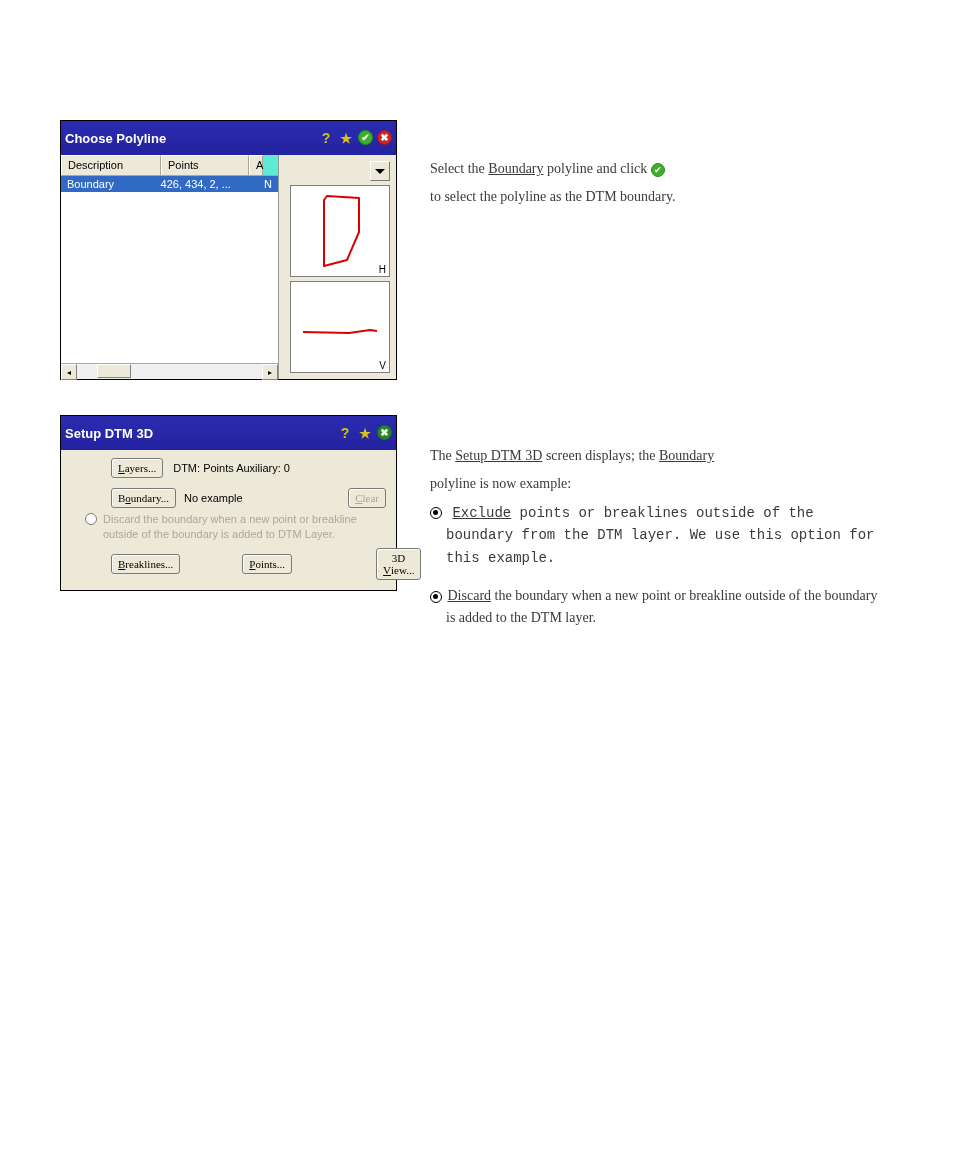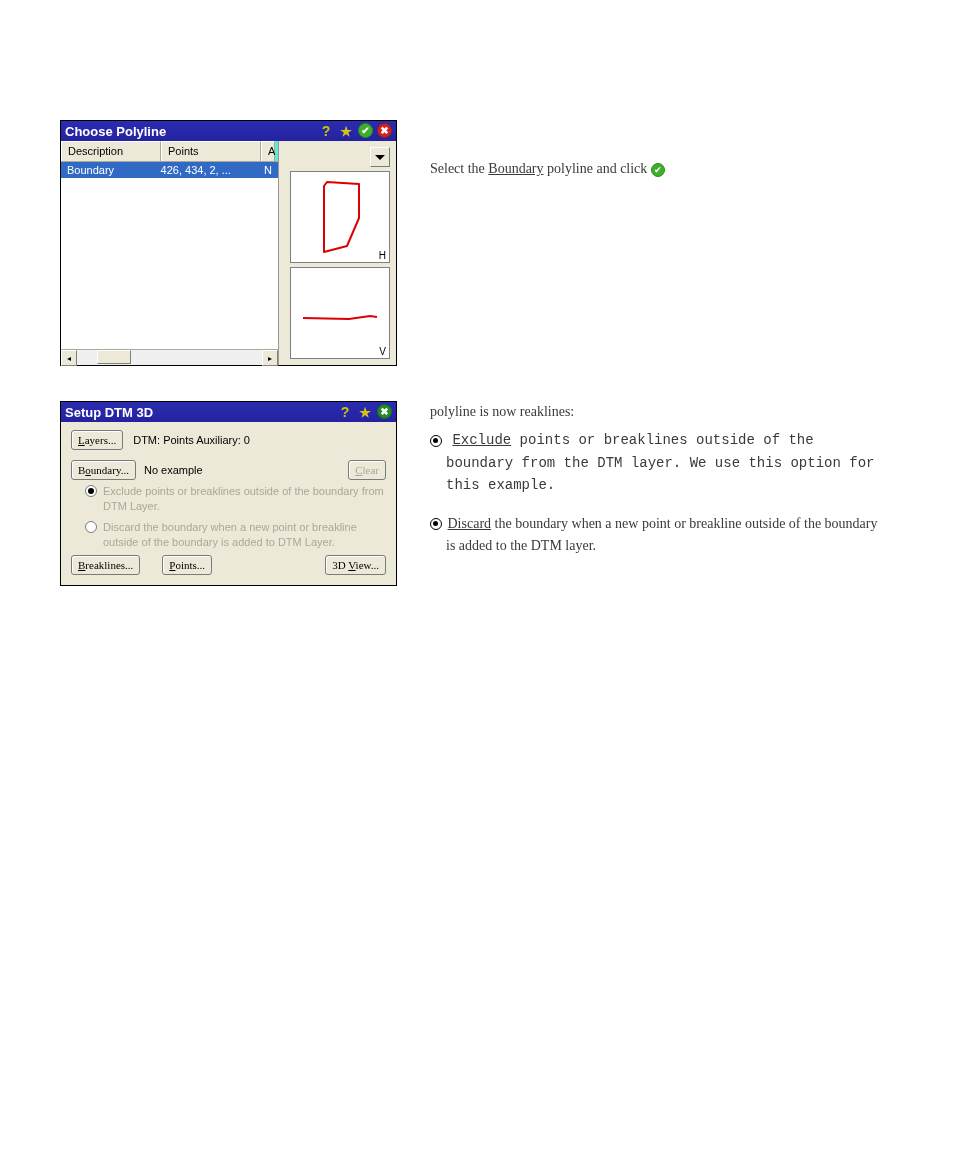--- a/index.html
+++ b/index.html
@@ -18,21 +18,21 @@
   .panel-col { width: 340px; flex-shrink: 0; }
   .text-col { flex: 1; font-family: Georgia, serif; font-size: 14px; line-height: 1.6; color: #3a3a3a; }
   .window {
     border: 1px solid #000;
     background: #ece9d8;
     width: 337px;
   }
   .titlebar {
     background: linear-gradient(#2b2bb0, #2323a0);
     color: #fff;
-    height: 20px;
+    height: 34px;
     display: flex;
     align-items: center;
     padding: 0 4px;
     font-family: Tahoma, sans-serif;
     font-size: 13px;
     font-weight: bold;
   }
   .title-text { flex: 1; }
   .title-icons { display: flex; gap: 4px; }
   .title-icon { width: 16px; height: 16px; display: flex; align-items: center; justify-content: center; font-size: 11px; }
@@ -54,21 +54,21 @@
   
   .cp-body { display: flex; height: 224px; background: #ece9d8; }
   .cp-left { width: 218px; border-right: 1px solid #999; display: flex; flex-direction: column; }
   .cp-headers { display: flex; background: #5eead4; border-bottom: 1px solid #aca899; align-items: flex-end; }
   .cp-header-cell {
     height: 20px; padding: 3px 6px; border-right: 1px solid #aca899;
     border-top: 1px solid #fff; border-left: 1px solid #fff;
     background: #ece9d8; font-size: 11px; color: #000;
   }
   .cp-hcol1 { width: 100px; }
-  .cp-hcol2 { width: 100px; }
+  .cp-hcol2 { width: 88px; }
   .cp-hcol3 { width: 14px; }
   .cp-list { flex: 1; background: #fff; overflow: hidden; }
   .cp-row {
     display: flex; background: #316ac5; color: #fff;
     height: 16px; line-height: 16px; font-size: 11px;
   }
   .cp-cell1 { width: 100px; padding-left: 6px; }
   .cp-cell2 { width: 104px; }
   .cp-cell3 { width: 14px; }
   .cp-hscroll {
@@ -100,20 +100,21 @@
     position: absolute; bottom: 1px; right: 3px; font-size: 10px; color: #000;
   }
 
   
   .sd-body { padding: 8px 10px 10px 10px; background: #ece9d8; }
   .sd-row1 { display: flex; align-items: center; gap: 10px; margin-bottom: 10px; }
   .win-btn {
     background: #ece9d8; border: 1px solid #7a7a7a; border-radius: 3px;
     padding: 3px 6px; font-size: 11px; font-family: Tahoma;
     box-shadow: inset 1px 1px 0 #fff;
+    margin-left: 40px;
   }
   .win-btn.disabled { color: #aca899; }
   .win-btn.bold { font-weight: normal; }
   .sd-label { font-size: 11px; color: #000; }
   .sd-row2 { display: flex; align-items: center; gap: 8px; margin-bottom: 4px; }
   .spacer { flex: 1; }
   .radio-row { display: flex; align-items: flex-start; gap: 6px; padding-left: 14px; margin-bottom: 6px; }
   .radio {
     width: 12px; height: 12px; border: 1px solid #7a7a7a; border-radius: 50%;
     background: #fff; margin-top: 1px; display: flex; align-items: center; justify-content: center;
@@ -195,20 +196,23 @@
             </div>
           </div>
         </div>
       </div>
     </div>
 
     <div class="text-col">
       <p style="margin-top:38px;">
         <span>Select the </span><span class="u">Boundary</span><span> polyline and click </span><span class="inline-ok">✔</span>
       </p>
+      <p>
+        <span> to select the polyline as the DTM boundary.</span>
+      </p>
     </div>
   </div>
 
   <div class="row">
     <div class="panel-col">
       <div class="window">
         <div class="titlebar">
           <span class="title-text">Setup DTM 3D</span>
           <div class="title-icons">
             <span class="title-icon help-ico">?</span>
@@ -221,39 +225,38 @@
             <button class="win-btn"><span style="text-decoration:underline">L</span><span>ayers...</span></button>
             <span class="sd-label">DTM: Points Auxiliary: 0</span>
           </div>
           <div class="sd-row2">
             <button class="win-btn">B<span style="text-decoration:underline">o</span>undary...</button>
             <span class="sd-label">No example</span>
             <span class="spacer"></span>
             <button class="win-btn disabled"><span style="text-decoration:underline">C</span>lear</button>
           </div>
           <div class="radio-row">
-            <span class="radio selected"></span>
-            <span class="radio-text">Exclude points or breaklines outside of the boundary from DTM Layer.</span>
-          </div>
-          <div class="radio-row">
             <span class="radio"></span>
             <span class="radio-text">Discard the boundary when a new point or breakline outside of the boundary is added to DTM Layer.</span>
           </div>
           <div class="sd-row3">
             <button class="win-btn"><span style="text-decoration:underline">B</span>reaklines...</button>
             <button class="win-btn"><span style="text-decoration:underline">P</span>oints...</button>
             <span class="spacer"></span>
             <button class="win-btn bold">3D <span style="text-decoration:underline">V</span>iew...</button>
           </div>
         </div>
       </div>
     </div>
 
     <div class="text-col">
-      <p><span> polyline is now reaklines:</span></p>
+      <p style="margin-top:30px;">
+        <span>The </span><span class="u">Setup DTM 3D</span><span> screen displays; the </span><span class="u">Boundary</span>
+      </p>
+      <p><span> polyline is now example:</span></p>
       <p class="indent" style="margin-top:6px;font-family:Liberation Mono, monospace;">
         <span class="inline-radio"></span>
         <span class="u">Exclude</span><span> points or breaklines outside of the boundary from the DTM layer. We use this option for this example.</span>
       </p>
       <p class="indent" style="margin-top:16px;">
         <span class="inline-radio"></span>
         <span class="u">Discard</span><span> the boundary when a new point or breakline outside of the boundary is added to the DTM layer.</span>
       </p>
     </div>
   </div>

